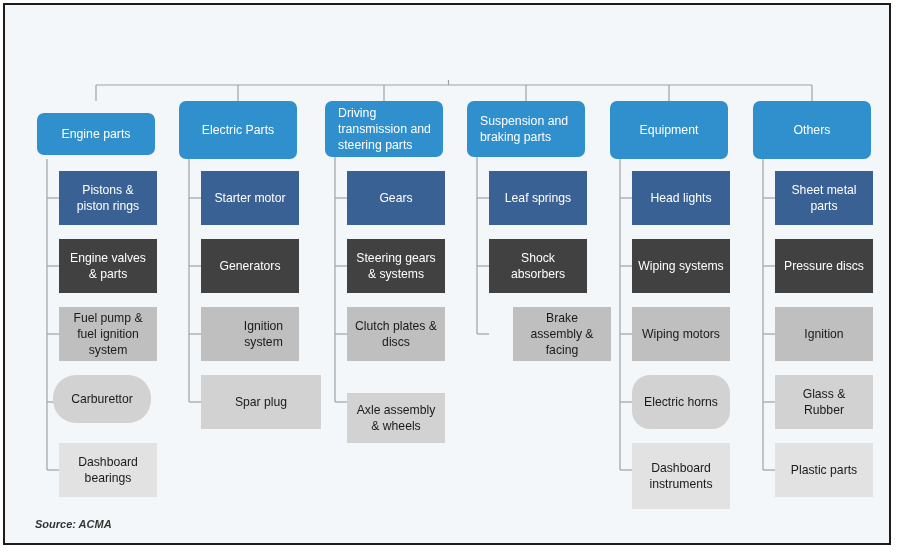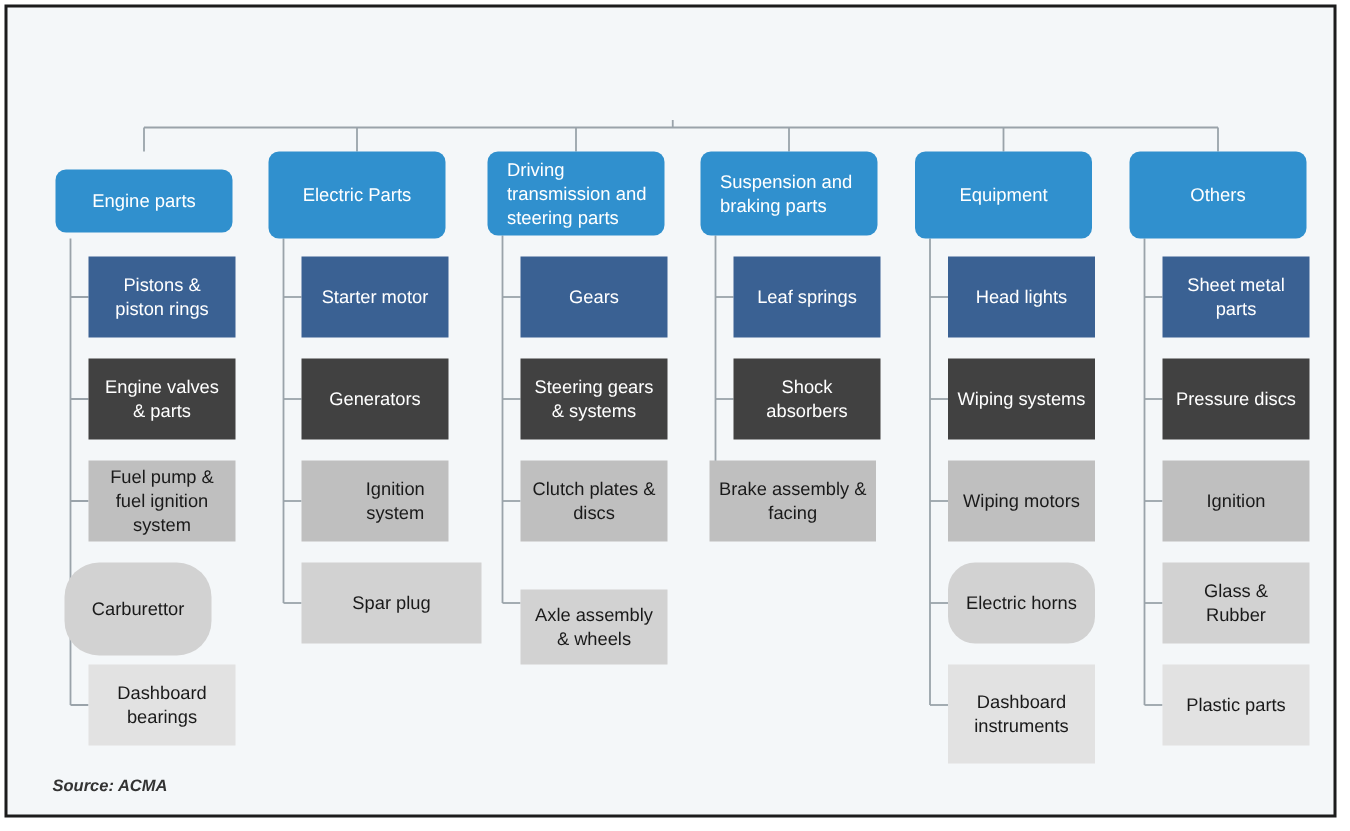--- a/index.html
+++ b/index.html
@@ -153,36 +153,36 @@
           <line x1="758" y1="465" x2="770" y2="465"></line>
         </g>
     </svg>
 
 
     <div id="columns-layer">
         <div class="col-head centered" style="left: 32px; top: 108px; width: 118px; height: 42px;">Engine parts</div>
         <div class="leaf tone0" style="left: 54px; top: 166px; width: 98px; height: 54px;">Pistons &amp; piston rings</div>
         <div class="leaf tone1" style="left: 54px; top: 234px; width: 98px; height: 54px;">Engine valves &amp; parts</div>
         <div class="leaf tone2" style="left: 54px; top: 302px; width: 98px; height: 54px;">Fuel pump &amp; fuel ignition system</div>
-        <div class="leaf tone3" style="left: 38px; top: 370px; width: 98px; height: 62px; border-radius: 23px;">Carburettor</div>
+        <div class="leaf tone3" style="left: 48px; top: 370px; width: 98px; height: 48px; border-radius: 23px;">Carburettor</div>
         <div class="leaf tone4" style="left: 54px; top: 438px; width: 98px; height: 54px;">Dashboard bearings</div>
         <div class="col-head centered" style="left: 174px; top: 96px; width: 118px; height: 58px;">Electric Parts</div>
         <div class="leaf tone0" style="left: 196px; top: 166px; width: 98px; height: 54px;">Starter motor</div>
         <div class="leaf tone1" style="left: 196px; top: 234px; width: 98px; height: 54px;">Generators</div>
         <div class="leaf tone2" style="left: 196px; top: 302px; width: 98px; height: 54px; padding-left: 33px;">Ignition system</div>
         <div class="leaf tone3" style="left: 196px; top: 370px; width: 120px; height: 54px;">Spar plug</div>
         <div class="col-head lefty" style="left: 320px; top: 96px; width: 118px; height: 56px;">Driving transmission and steering parts</div>
         <div class="leaf tone0" style="left: 342px; top: 166px; width: 98px; height: 54px;">Gears</div>
         <div class="leaf tone1" style="left: 342px; top: 234px; width: 98px; height: 54px;">Steering gears &amp; systems</div>
         <div class="leaf tone2" style="left: 342px; top: 302px; width: 98px; height: 54px;">Clutch plates &amp; discs</div>
         <div class="leaf tone3" style="left: 342px; top: 352px; width: 98px; height: 50px; margin-top: 36px;">Axle assembly &amp; wheels</div>
         <div class="col-head lefty" style="left: 462px; top: 96px; width: 118px; height: 56px;">Suspension and braking parts</div>
         <div class="leaf tone0" style="left: 484px; top: 166px; width: 98px; height: 54px;">Leaf springs</div>
         <div class="leaf tone1" style="left: 484px; top: 234px; width: 98px; height: 54px;">Shock absorbers</div>
-        <div class="leaf tone2" style="left: 468px; top: 302px; width: 111px; height: 54px; text-align: center;">Brake assembly &amp; facing</div>
+        <div class="leaf tone2" style="left: 508px; top: 302px; width: 98px; height: 54px; text-align: center;">Brake assembly &amp; facing</div>
         <div class="col-head centered" style="left: 605px; top: 96px; width: 118px; height: 58px;">Equipment</div>
         <div class="leaf tone0" style="left: 627px; top: 166px; width: 98px; height: 54px;">Head lights</div>
         <div class="leaf tone1" style="left: 627px; top: 234px; width: 98px; height: 54px;">Wiping systems</div>
         <div class="leaf tone2" style="left: 627px; top: 302px; width: 98px; height: 54px;">Wiping motors</div>
         <div class="leaf tone3" style="left: 627px; top: 370px; width: 98px; height: 54px; border-radius: 18px;">Electric horns</div>
         <div class="leaf tone4" style="left: 627px; top: 438px; width: 98px; height: 66px;">Dashboard instruments</div>
         <div class="col-head centered" style="left: 748px; top: 96px; width: 118px; height: 58px;">Others</div>
         <div class="leaf tone0" style="left: 770px; top: 166px; width: 98px; height: 54px;">Sheet metal parts</div>
         <div class="leaf tone1" style="left: 770px; top: 234px; width: 98px; height: 54px;">Pressure discs</div>
         <div class="leaf tone2" style="left: 770px; top: 302px; width: 98px; height: 54px;">Ignition</div>

